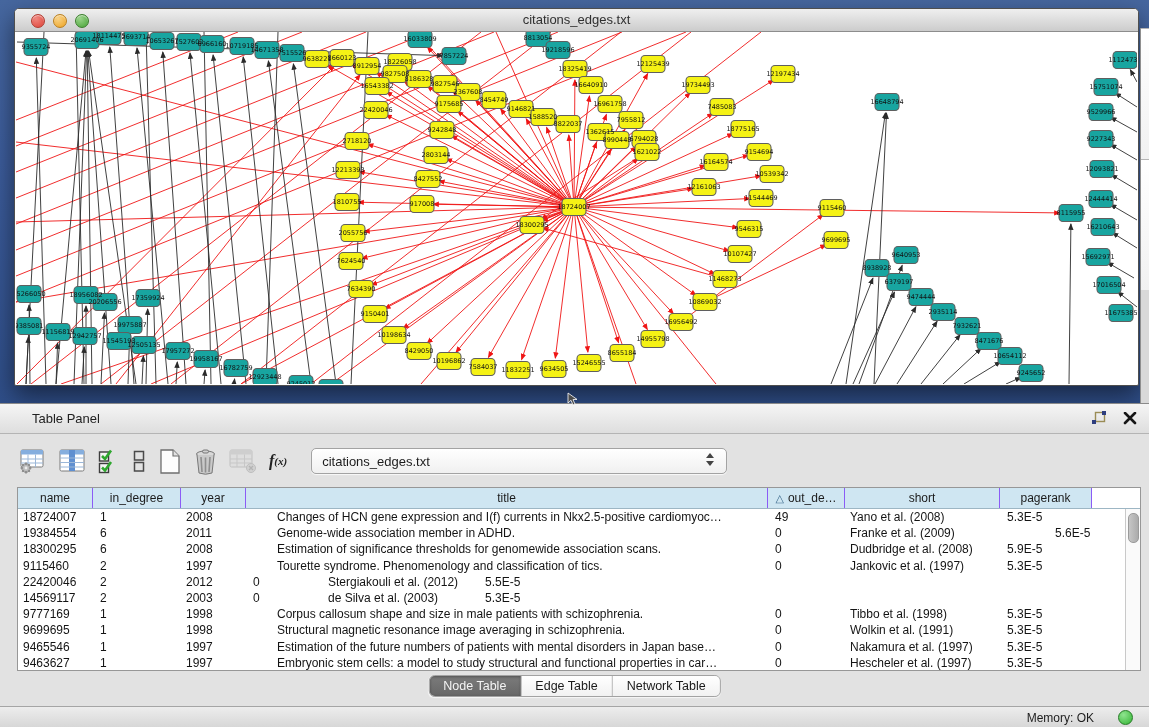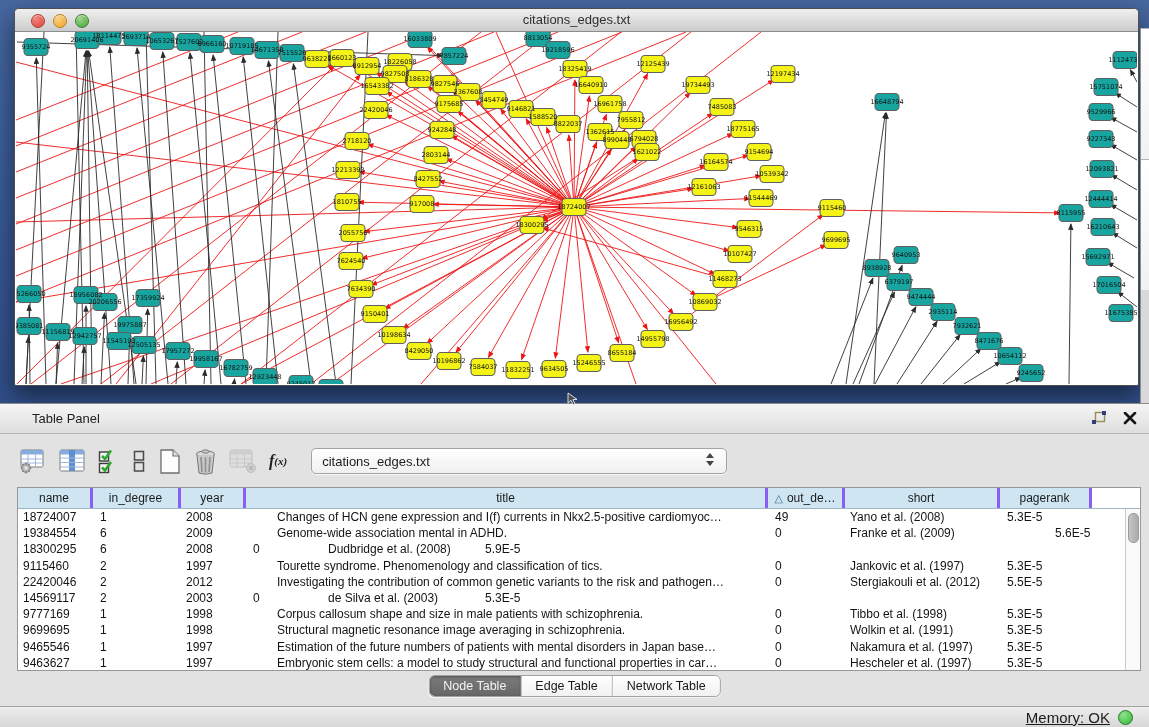--- a/index.html
+++ b/index.html
@@ -42,21 +42,21 @@
   .combobox{margin-left:12px;width:394px;height:24px;border:1px solid #a3a3a3;border-radius:5px;
     background:linear-gradient(#ffffff,#f0f0f0);display:flex;align-items:center;
     padding:0 10px;font-size:13px;color:#1c1c1c;position:relative;box-shadow:0 1px 1px rgba(255,255,255,.8);}
   .combo-arrows{position:absolute;right:12px;top:4px;display:flex;flex-direction:column;gap:3px;}
   .combo-arrows .up{width:0;height:0;border-left:4px solid transparent;border-right:4px solid transparent;border-bottom:5px solid #444;}
   .combo-arrows .down{width:0;height:0;border-left:4px solid transparent;border-right:4px solid transparent;border-top:5px solid #444;}
   
   .tablebox{position:absolute;left:17px;top:83px;width:1122px;height:182px;
     border:1px solid #979797;background:#fff;display:flex;flex-direction:column;}
   .thead{display:flex;height:20px;background:#cfe6f2;border-bottom:1px solid #9db6c4;flex:none;}
-  .th{box-sizing:border-box;border-right:3px solid #8b5cf6;font-size:12px;color:#1b1b1b;
+  .th{box-sizing:border-box;border-right:1px solid #8b5cf6;font-size:12px;color:#1b1b1b;
     display:flex;align-items:center;justify-content:center;white-space:nowrap;overflow:hidden;}
   .th .sort{color:#3e6c8e;margin-right:4px;font-size:11px;}
   .tbody{position:relative;flex:1;overflow:hidden;}
   .tr{display:flex;height:16.2px;align-items:center;}
   .td{box-sizing:border-box;font-size:12px;color:#141414;white-space:nowrap;overflow:hidden;}
   .vscroll{position:absolute;right:0;top:0;bottom:0;width:14px;background:#fafafa;
     border-left:1px solid #c9c9c9;}
   .vthumb{position:absolute;left:2px;top:4px;width:9px;height:28px;border-radius:5px;
     background:linear-gradient(90deg,#c6c6c6,#ababab);border:1px solid #9b9b9b;}
   
@@ -65,21 +65,21 @@
     box-shadow:0 1px 1px rgba(255,255,255,.7);}
   .seg{display:flex;align-items:center;padding:0 14px;font-size:12.5px;color:#1a1a1a;
     background:linear-gradient(#ffffff,#f1f1f1);border-right:1px solid #b3b3b3;cursor:default;}
   .seg:last-child{border-right:none;}
   .seg.active{background:linear-gradient(#7b7b7b,#676767);color:#f4f4f4;
     box-shadow:inset 0 1px 3px rgba(0,0,0,.35);}
   
   .statusbar{position:absolute;left:0;bottom:0;width:1149px;height:22px;
     background:linear-gradient(#ededed,#d6d6d6);border-top:1px solid #a5a5a5;
     display:flex;align-items:center;justify-content:flex-end;padding-right:16px;box-sizing:border-box;}
-  .mem-label{font-size:15px;color:#1d1d1d;margin-right:8px;text-decoration:underline;}
+  .mem-label{font-size:12px;color:#1d1d1d;margin-right:24px;}
   .mem-dot{width:13px;height:13px;border-radius:50%;border:1px solid #247a24;
     background:radial-gradient(circle at 35% 30%,#8fe48f,#33b433);}
   .cursor-glyph{position:absolute;left:566px;top:392px;z-index:5;}
 </style>
 </head>
 <body>
 
 <div class="desktop">
   <div class="net-window">
     <div class="titlebar">
@@ -592,48 +592,48 @@
           <div class="td" style="width: 88px; padding-left: 7px;">1</div>
           <div class="td" style="width: 65px; padding-left: 5px;">2008</div>
           <div class="td" style="width: 522px; padding-left: 31px;">Changes of HCN gene expression and I(f) currents in Nkx2.5-positive cardiomyoc…</div>
           <div class="td" style="width: 77px; padding-left: 7px;">49</div>
           <div class="td" style="width: 155px; padding-left: 5px;">Yano et al. (2008)</div>
           <div class="td" style="width: 92px; padding-left: 7px;">5.3E-5</div>
         </div>
         <div class="tr">
           <div class="td" style="width: 75px; padding-left: 5px;">19384554</div>
           <div class="td" style="width: 88px; padding-left: 7px;">6</div>
-          <div class="td" style="width: 65px; padding-left: 5px;">2009</div>
-          <div class="td" style="width: 522px; padding-left: 31px;">Genome-wide association mental in ADHD.</div>
+          <div class="td" style="width: 65px; padding-left: 5px;">2011</div>
+          <div class="td" style="width: 522px; padding-left: 31px;">Genome-wide association member in ADHD.</div>
           <div class="td" style="width: 77px; padding-left: 7px;">0</div>
           <div class="td" style="width: 155px; padding-left: 5px;">Franke et al. (2009)</div>
           <div class="td" style="width: 92px; padding-left: 7px; margin-left: 48px;">5.6E-5</div>
         </div>
         <div class="tr">
           <div class="td" style="width: 75px; padding-left: 5px;">18300295</div>
           <div class="td" style="width: 88px; padding-left: 7px;">6</div>
           <div class="td" style="width: 65px; padding-left: 5px;">2008</div>
+          <div class="td" style="width: 522px; padding-left: 31px;">Estimation of significance thresholds for genomewide association scans.</div>
           <div class="td" style="width: 77px; padding-left: 7px;">0</div>
           <div class="td" style="width: 155px; padding-left: 5px;">Dudbridge et al. (2008)</div>
           <div class="td" style="width: 92px; padding-left: 7px;">5.9E-5</div>
         </div>
         <div class="tr">
           <div class="td" style="width: 75px; padding-left: 5px;">9115460</div>
           <div class="td" style="width: 88px; padding-left: 7px;">2</div>
           <div class="td" style="width: 65px; padding-left: 5px;">1997</div>
           <div class="td" style="width: 522px; padding-left: 31px;">Tourette syndrome. Phenomenology and classification of tics.</div>
           <div class="td" style="width: 77px; padding-left: 7px;">0</div>
           <div class="td" style="width: 155px; padding-left: 5px;">Jankovic et al. (1997)</div>
           <div class="td" style="width: 92px; padding-left: 7px;">5.3E-5</div>
         </div>
         <div class="tr">
           <div class="td" style="width: 75px; padding-left: 5px;">22420046</div>
           <div class="td" style="width: 88px; padding-left: 7px;">2</div>
           <div class="td" style="width: 65px; padding-left: 5px;">2012</div>
-          <div class="td" style="width: 522px; padding-left: 31px;">Investigating the contribution of common genetic variants to the risk and pathogen…</div>
           <div class="td" style="width: 77px; padding-left: 7px;">0</div>
           <div class="td" style="width: 155px; padding-left: 5px;">Stergiakouli et al. (2012)</div>
           <div class="td" style="width: 92px; padding-left: 7px;">5.5E-5</div>
         </div>
         <div class="tr">
           <div class="td" style="width: 75px; padding-left: 5px;">14569117</div>
           <div class="td" style="width: 88px; padding-left: 7px;">2</div>
           <div class="td" style="width: 65px; padding-left: 5px;">2003</div>
           <div class="td" style="width: 77px; padding-left: 7px;">0</div>
           <div class="td" style="width: 155px; padding-left: 5px;">de Silva et al. (2003)</div>

